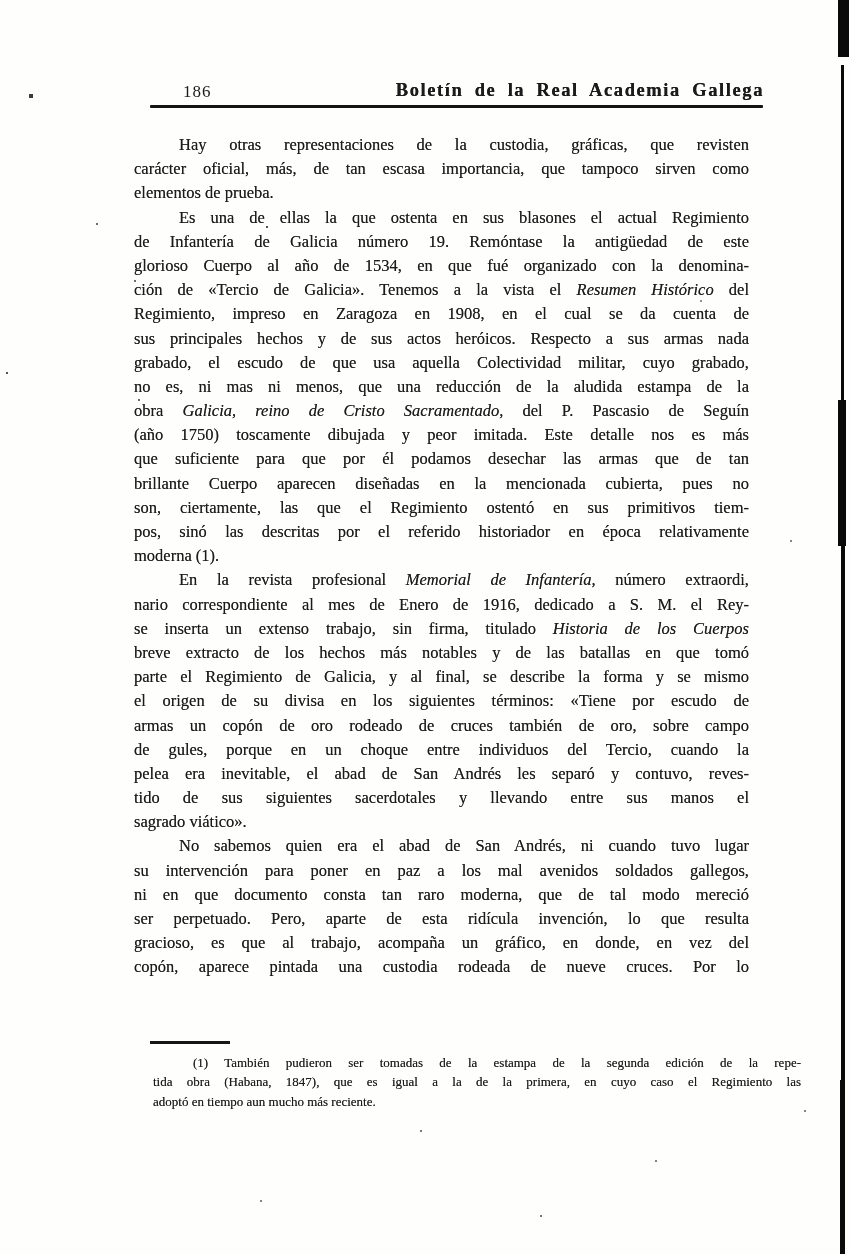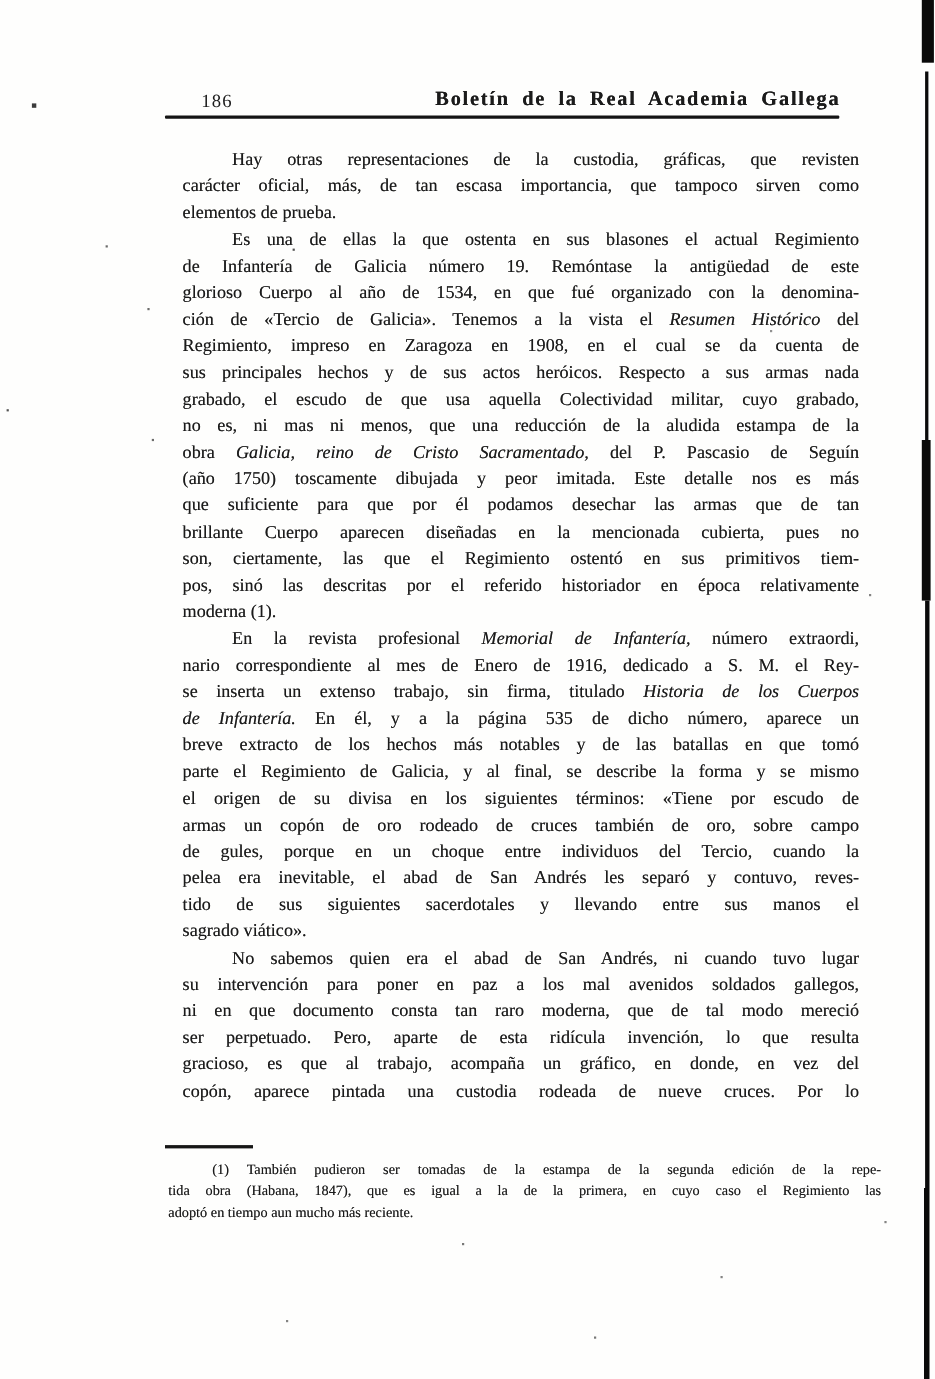--- a/index.html
+++ b/index.html
@@ -18,21 +18,21 @@
   .header-title{
     position:absolute;left:0;right:0;top:-2px;text-align:right;
     font-size:18.5px;font-weight:bold;letter-spacing:1.6px;word-spacing:5px;
     text-shadow:0 0 .6px #222;
   }
   .header-rule{
     position:absolute;left:150px;top:105px;width:613px;height:3px;
     background:#141414;border-radius:1px;
   }
   
-  .body-text{position:absolute;left:166px;top:133px;width:615px;}
+  .body-text{position:absolute;left:134px;top:133px;width:615px;}
   .line{
     height:24.2px;line-height:24.2px;font-size:16.5px;
     text-align:justify;text-align-last:justify;white-space:normal;
     text-shadow:0 0 .5px rgba(20,20,20,.65);
   }
   .line.indent{text-indent:45px;}
   .line.final{text-align-last:left;}
   .line i{font-style:italic;}
   
   .footnote-rule{
@@ -100,21 +100,20 @@
         <div class="line"><span>que suficiente para que por él podamos desechar las armas que de tan</span></div>
         <div class="line"><span>brillante Cuerpo aparecen diseñadas en la mencionada cubierta, pues no</span></div>
         <div class="line"><span>son, ciertamente, las que el Regimiento ostentó en sus primitivos tiem-</span></div>
         <div class="line"><span>pos, sinó las descritas por el referido historiador en época relativamente</span></div>
         <div class="line final"><span>moderna (1).</span></div>
       </div>
       <div class="paragraph">
         <div class="line indent"><span>En la revista profesional </span><i>Memorial de Infantería,</i><span> número extraordi,</span></div>
         <div class="line"><span>nario correspondiente al mes de Enero de 1916, dedicado a S. M. el Rey-</span></div>
         <div class="line"><span>se inserta un extenso trabajo, sin firma, titulado </span><i>Historia de los Cuerpos</i><span></span></div>
-        <div class="line"><span></span><i>de Infantería.</i><span> En él, y a la página 535 de dicho número, aparece un</span></div>
         <div class="line"><span>breve extracto de los hechos más notables y de las batallas en que tomó</span></div>
         <div class="line"><span>parte el Regimiento de Galicia, y al final, se describe la forma y se mismo</span></div>
         <div class="line"><span>el origen de su divisa en los siguientes términos: «Tiene por escudo de</span></div>
         <div class="line"><span>armas un copón de oro rodeado de cruces también de oro, sobre campo</span></div>
         <div class="line"><span>de gules, porque en un choque entre individuos del Tercio, cuando la</span></div>
         <div class="line"><span>pelea era inevitable, el abad de San Andrés les separó y contuvo, reves-</span></div>
         <div class="line"><span>tido de sus siguientes sacerdotales y llevando entre sus manos el</span></div>
         <div class="line final"><span>sagrado viático».</span></div>
       </div>
       <div class="paragraph">

